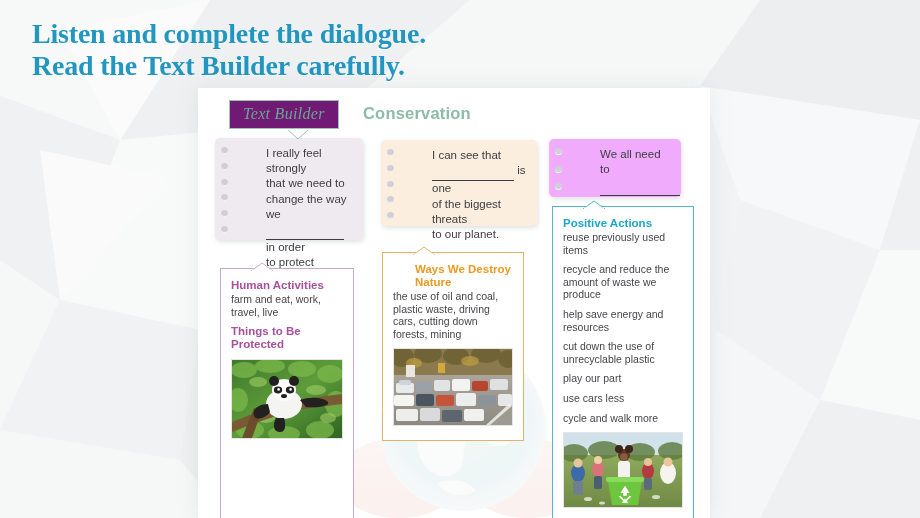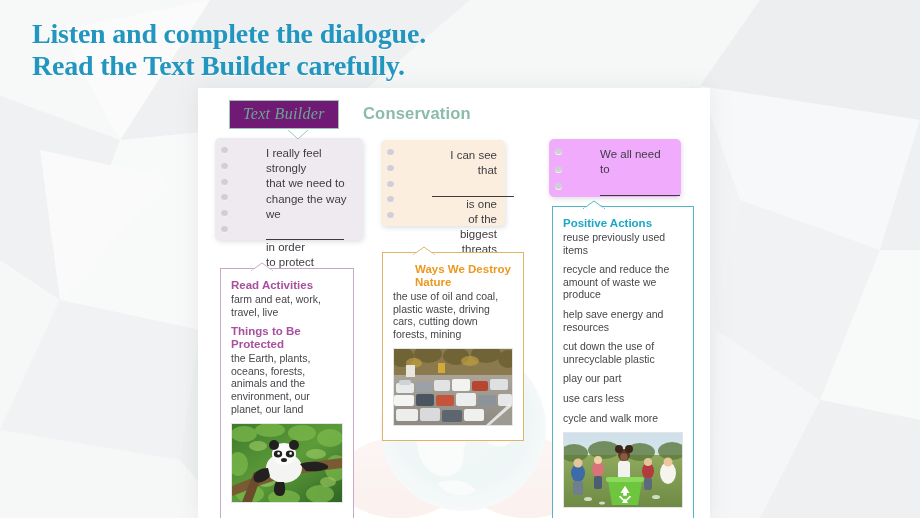--- a/index.html
+++ b/index.html
@@ -82,21 +82,21 @@
     display:block;width:7px;height:7px;border-radius:50%;
     background:#cfcfd4;
     box-shadow:inset 0 -1px 0 rgba(255,255,255,.8);
   }
   .note .txt{padding:8px 8px 8px 23px;margin-left:28px;}
   .blank{
     display:inline-block;border-bottom:1.4px solid #3b3b40;
     vertical-align:-2px;
   }
   #note1{left:215px;top:138px;width:148px;height:102px;background:#efeaf0;}
-  #note2{left:381px;top:140px;width:124px;height:86px;background:#fbeede;text-align:right;}
+  #note2{left:381px;top:140px;width:156px;height:86px;background:#fbeede;}
   #note3{left:549px;top:139px;width:132px;height:58px;background:#f0abfc;}
 
   
   .card{
     position:absolute;z-index:4;background:#fff;
     font-size:10.5px;line-height:12.6px;color:#46464b;
   }
   .card .notch{position:absolute;top:-8px;left:30px;width:22px;height:9px;}
   .card .inner{padding:10px 10px 8px 10px;}
   .card h4{margin:0 0 1px 0;font-size:11.5px;line-height:13px;font-weight:bold;}
@@ -232,25 +232,24 @@
 </div>
 
 <div class="card" id="card-human">
   <div class="notch">
     <svg width="22" height="9" viewBox="0 0 22 9" xmlns="http://www.w3.org/2000/svg">
       <path d="M0 9 L11 1 L22 9" fill="#fff" stroke="#c9a8c4" stroke-width="1"></path>
       <path d="M1 8.5 L21 8.5" stroke="#fff" stroke-width="2"></path>
     </svg>
   </div>
   <div class="inner">
-    <h4>Read Activities</h4>
+    <h4>Human Activities</h4>
     <p>farm and eat, work, travel, live</p>
     <div class="gap"></div>
     <h4>Things to Be Protected</h4>
-    <p>the Earth, plants, oceans, forests, animals and the environment, our planet, our land</p>
     <div class="photo">
       <svg width="110" height="78" viewBox="0 0 110 78" xmlns="http://www.w3.org/2000/svg">
         <defs>
           <linearGradient id="fg" x1="0" y1="0" x2="1" y2="1">
             <stop offset="0%" stop-color="#3f7a2b"></stop>
               <stop offset="50%" stop-color="#5d9c3a"></stop>
               <stop offset="100%" stop-color="#2f6522"></stop>
           </linearGradient>
         </defs>
         <rect width="110" height="78" fill="url(#fg)"></rect>

